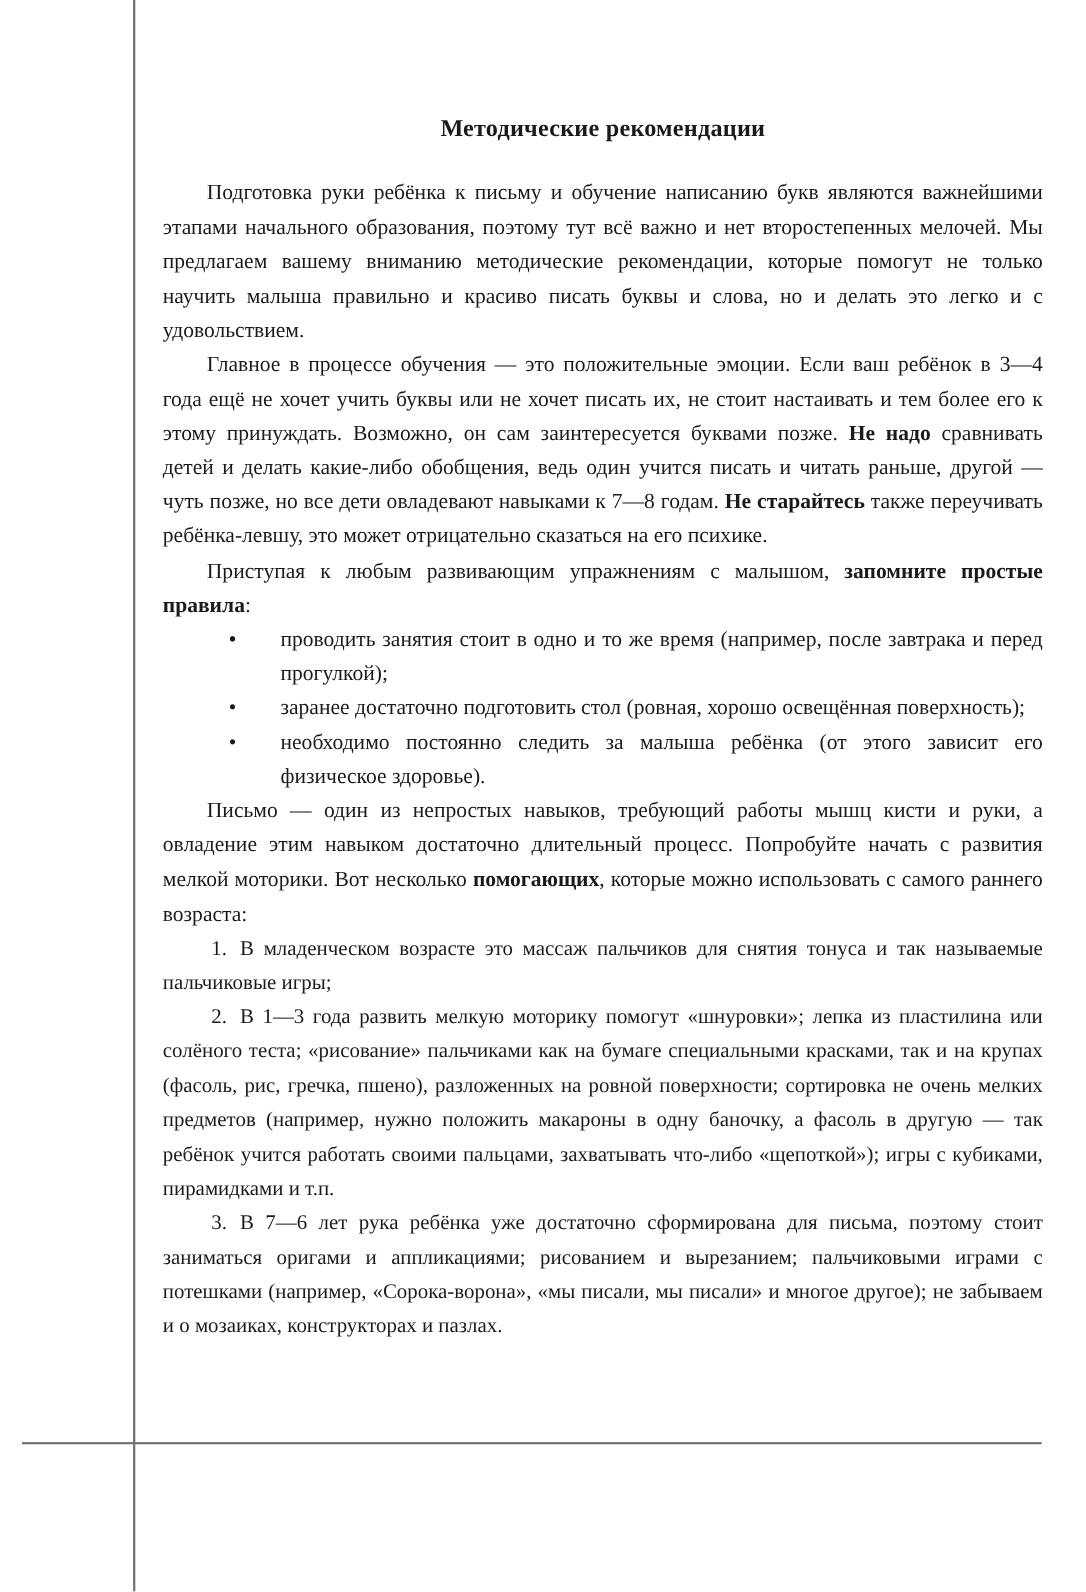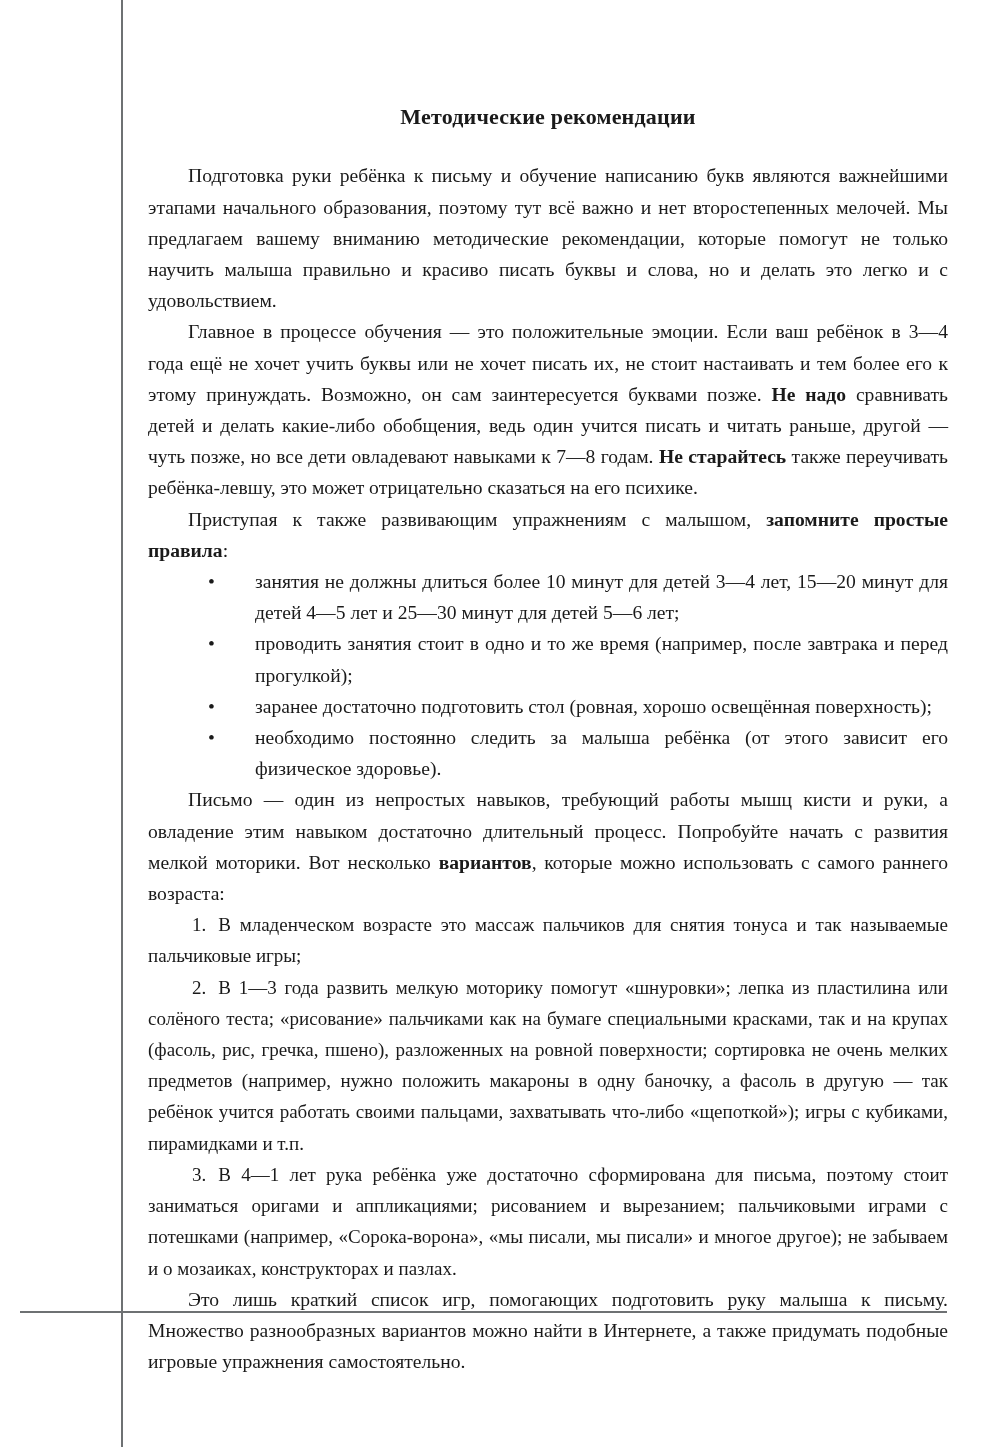--- a/index.html
+++ b/index.html
@@ -125,33 +125,32 @@
   <div class="rule-tick-right"></div>
 
   <div class="content">
 
     <h1 class="doc-title">Методические рекомендации</h1>
 
     <p class="para">Подготовка руки ребёнка к письму и обучение написанию букв являются важнейшими этапами начального образования, поэтому тут всё важно и нет второстепенных мелочей. Мы предлагаем вашему вниманию методические рекомендации, которые помогут не только научить малыша правильно и красиво писать буквы и слова, но и делать это легко и с удовольствием.</p>
 
     <p class="para"><span>Главное в процессе обучения — это положительные эмоции. Если ваш ребёнок в 3—4 года ещё не хочет учить буквы или не хочет писать их, не стоит настаивать и тем более его к этому принуждать. Возможно, он сам заинтересуется буквами позже. </span><b>Не надо</b><span> сравнивать детей и делать какие-либо обобщения, ведь один учится писать и читать раньше, другой — чуть позже, но все дети овладевают навыками к 7—8 годам. </span><b>Не старайтесь</b><span> также переучивать ребёнка-левшу, это может отрицательно сказаться на его психике.</span></p>
 
-    <p class="para"><span>Приступая к также развивающим упражнениям с малышом, </span><b>запомните простые правила</b><span>:</span></p>
+    <p class="para"><span>Приступая к любым развивающим упражнениям с малышом, </span><b>запомните простые правила</b><span>:</span></p>
 
     <ul class="bullets">
-      <li><span class="bullet-glyph">•</span><span>занятия не должны длиться более 10 минут для детей 3—4 лет, 15—20 минут для детей 4—5 лет и 25—30 минут для детей 5—6 лет;</span></li>
+      <li><span class="bullet-glyph">•</span></li>
       <li><span class="bullet-glyph">•</span><span>проводить занятия стоит в одно и то же время (например, после завтрака и перед прогулкой);</span></li>
       <li><span class="bullet-glyph">•</span><span>заранее достаточно подготовить стол (ровная, хорошо освещённая поверхность);</span></li>
       <li><span class="bullet-glyph">•</span><span>необходимо постоянно следить за малыша ребёнка (от этого зависит его физическое здоровье).</span></li>
     </ul>
 
-    <p class="para"><span>Письмо — один из непростых навыков, требующий работы мышц кисти и руки, а овладение этим навыком достаточно длительный процесс. Попробуйте начать с развития мелкой моторики. Вот несколько </span><b>вариантов</b><span>, которые можно использовать с самого раннего возраста:</span></p>
+    <p class="para"><span>Письмо — один из непростых навыков, требующий работы мышц кисти и руки, а овладение этим навыком достаточно длительный процесс. Попробуйте начать с развития мелкой моторики. Вот несколько </span><b>помогающих</b><span>, которые можно использовать с самого раннего возраста:</span></p>
 
     <p class="numbered"><span class="num">1.</span><span>В младенческом возрасте это массаж пальчиков для снятия тонуса и так называемые пальчиковые игры;</span></p>
 
     <p class="numbered"><span class="num">2.</span><span>В 1—3 года развить мелкую моторику помогут «шнуровки»; лепка из пластилина или солёного теста; «рисование» пальчиками как на бумаге специальными красками, так и на крупах (фасоль, рис, гречка, пшено), разложенных на ровной поверхности; сортировка не очень мелких предметов (например, нужно положить макароны в одну баночку, а фасоль в другую — так ребёнок учится работать своими пальцами, захватывать что-либо «щепоткой»); игры с кубиками, пирамидками и т.п.</span></p>
 
-    <p class="numbered"><span class="num">3.</span><span>В 4—1 лет рука ребёнка уже достаточно сформирована для письма, поэтому стоит заниматься оригами и аппликациями; рисованием и вырезанием; пальчиковыми играми с потешками (например, «Сорока-ворона», «мы писали, мы писали» и многое другое); не забываем и о мозаиках, конструкторах и пазлах.</span></p>
+    <p class="numbered"><span class="num">3.</span><span>В 7—6 лет рука ребёнка уже достаточно сформирована для письма, поэтому стоит заниматься оригами и аппликациями; рисованием и вырезанием; пальчиковыми играми с потешками (например, «Сорока-ворона», «мы писали, мы писали» и многое другое); не забываем и о мозаиках, конструкторах и пазлах.</span></p>
 
-    <p class="para">Это лишь краткий список игр, помогающих подготовить руку малыша к письму. Множество разнообразных вариантов можно найти в Интернете, а также придумать подобные игровые упражнения самостоятельно.</p>
 
   </div>
 </div>
 
 </body></html>

